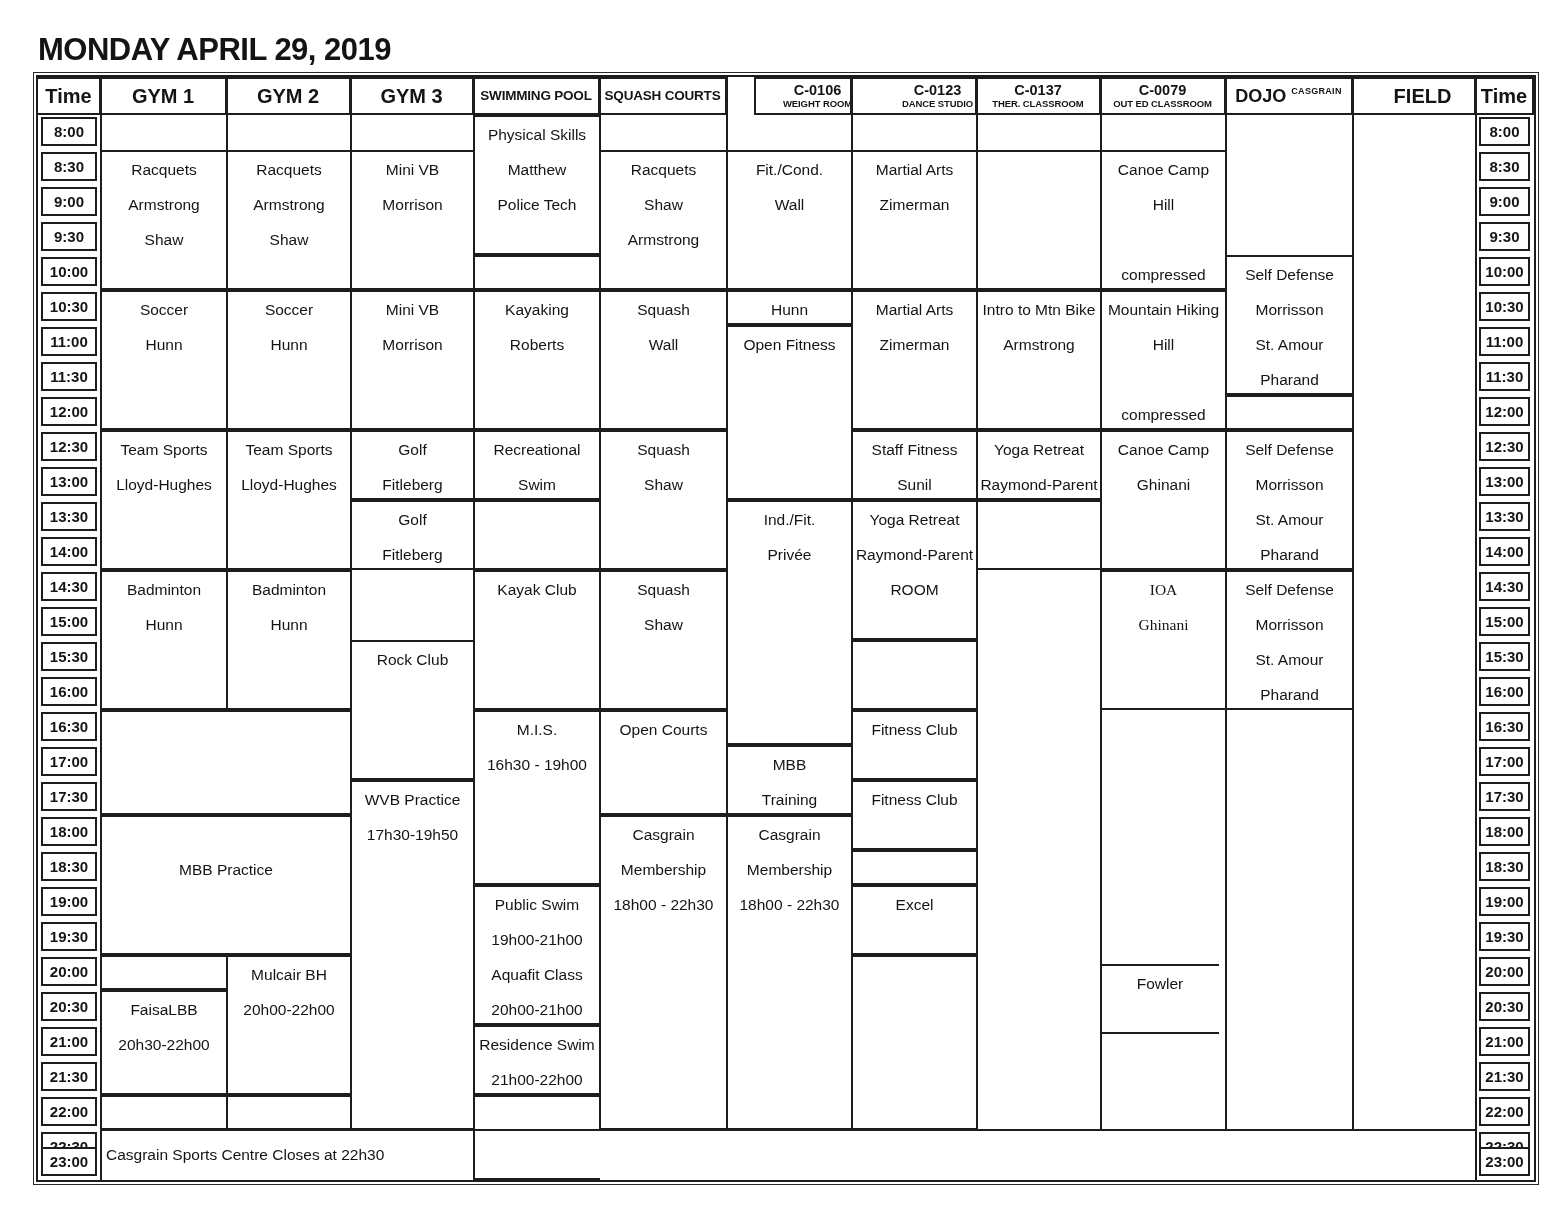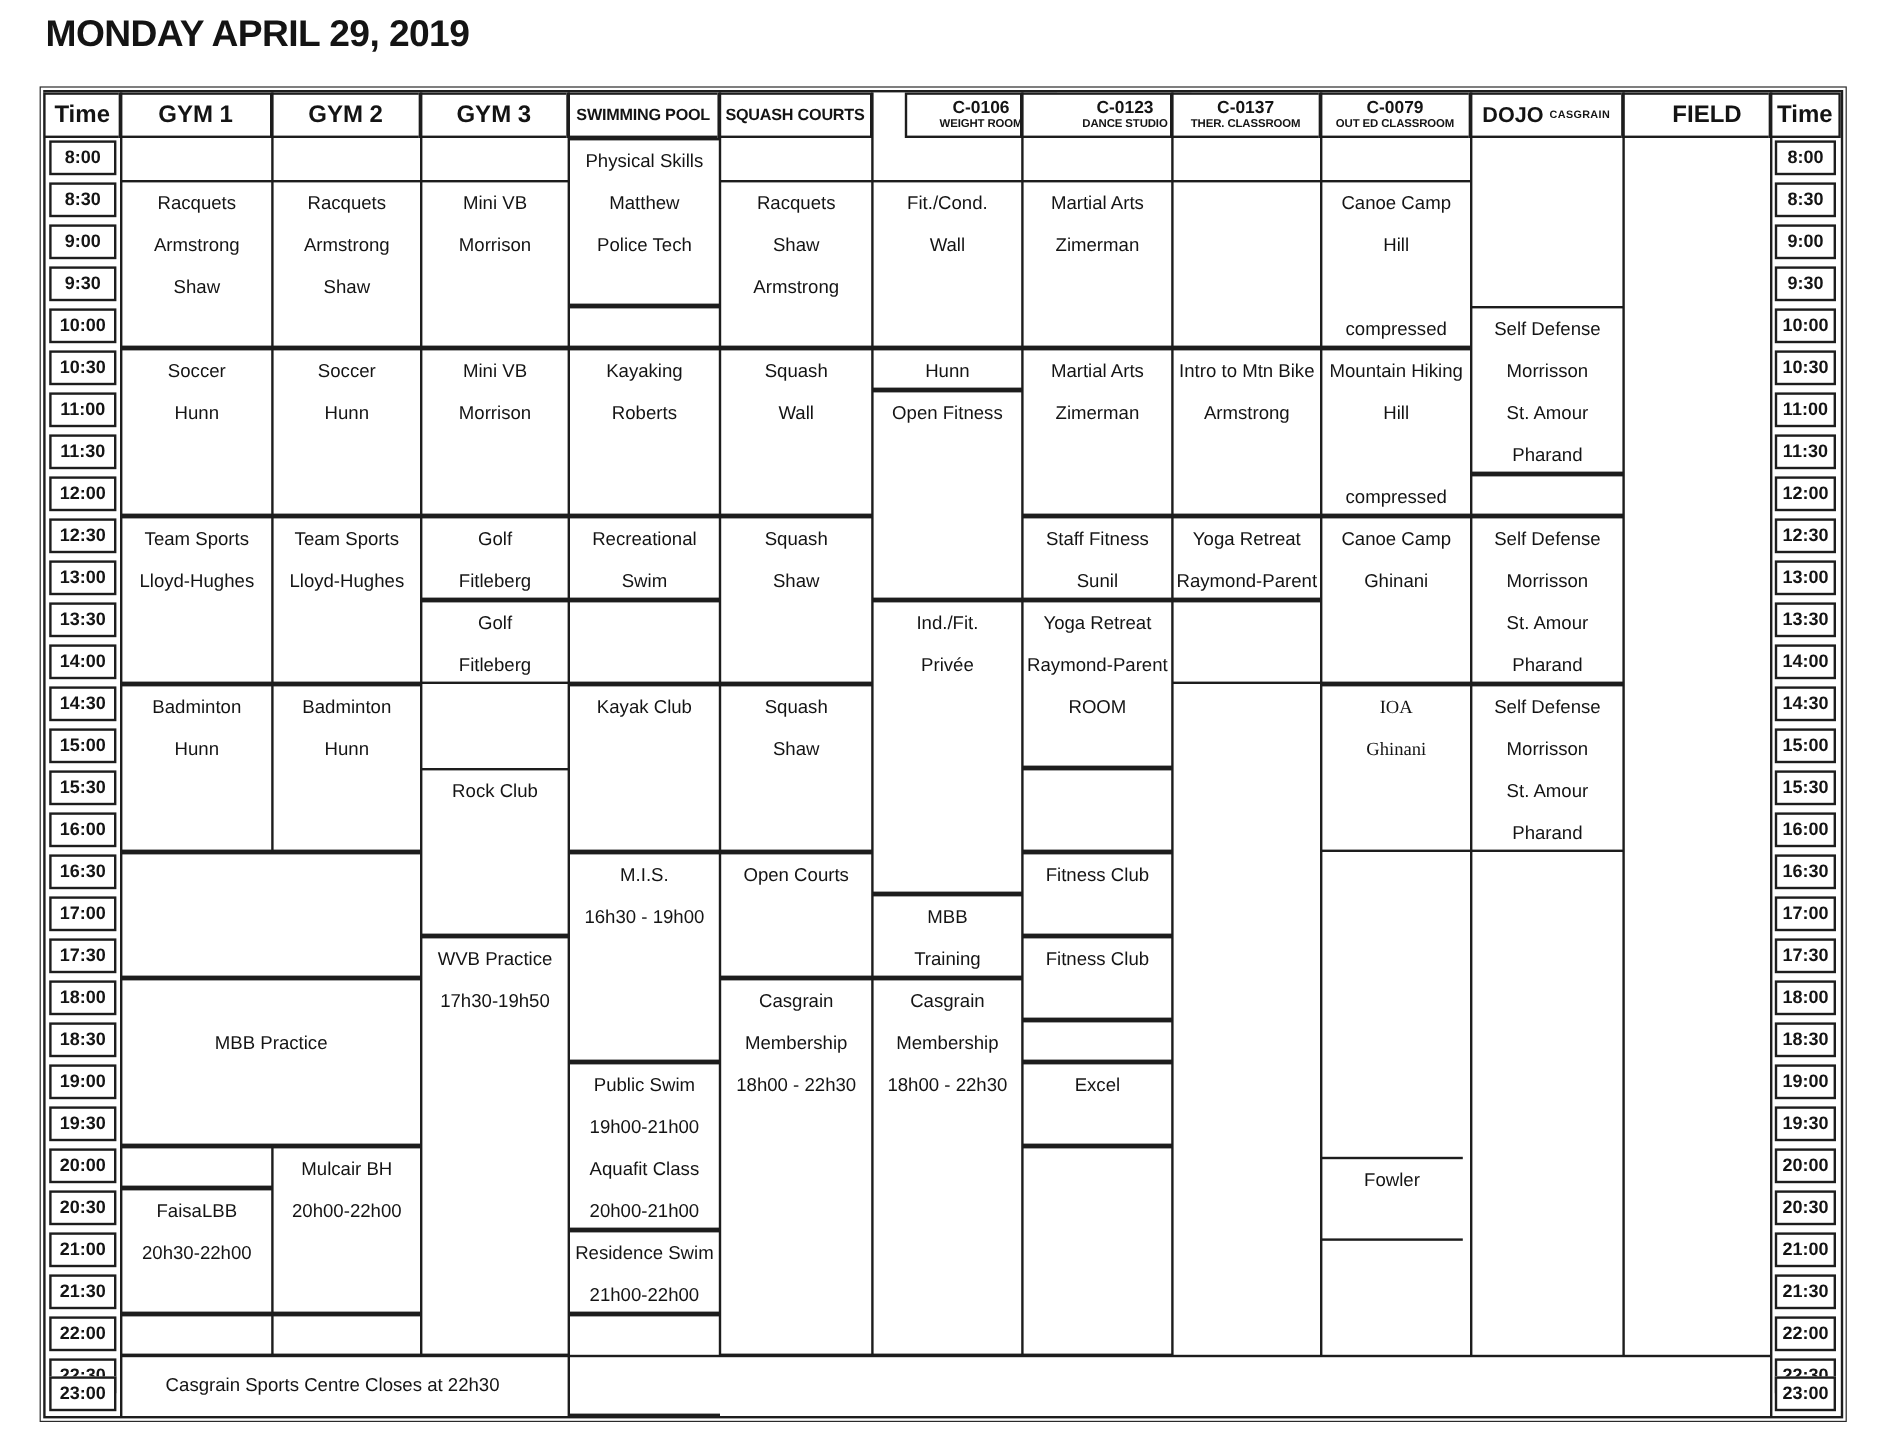--- a/index.html
+++ b/index.html
@@ -1,37 +1,37 @@
 <!DOCTYPE html>
 <html><head>
 <meta charset="utf-8">
 <style>
   html,body{margin:0;padding:0;background:#ffffff;}
   #page{position:relative;width:1568px;height:1211px;background:#fff;overflow:hidden;
         font-family:"Liberation Sans",sans-serif;color:#141414;}
-  #title{position:absolute;left:38px;top:10px;font-size:31px;font-weight:700;letter-spacing:-0.5px;white-space:nowrap;}
+  #title{position:absolute;left:38px;top:32px;font-size:31px;font-weight:700;letter-spacing:-0.5px;white-space:nowrap;}
   #table{position:absolute;left:36px;top:75px;width:1496px;height:1103px;
          border:2px solid #1d1d1d;outline:1.5px solid #2a2a2a;outline-offset:2px;box-sizing:content-box;}
   .hcell{position:absolute;top:0;height:38px;box-sizing:border-box;border:2px solid #1d1d1d;
          display:flex;flex-direction:column;align-items:center;justify-content:center;line-height:1.05;
          background:#fff;}
   .hcell .big{font-weight:700;font-size:20px;}
   .hcell .med{font-weight:700;font-size:13.5px;letter-spacing:-0.2px;}
   .hcell .room{font-weight:700;font-size:14.5px;}
   .hcell .sub{font-weight:700;font-size:9.5px;letter-spacing:-0.1px;margin-top:1px;}
   .hcell .dojo{font-weight:700;font-size:18px;}
   .hcell .dsuf{font-weight:700;font-size:9px;margin-left:5px;letter-spacing:0.3px;}
   .tbox{position:absolute;box-sizing:border-box;border:2px solid #1d1d1d;background:#fff;
         display:flex;align-items:center;justify-content:center;font-weight:700;font-size:15px;}
   .vline{position:absolute;width:2px;background:#1d1d1d;}
   .hline{position:absolute;height:2px;background:#1d1d1d;}
   .block{position:absolute;box-sizing:border-box;border-top:2px solid #1d1d1d;border-bottom:2px solid #1d1d1d;}
   .bline{height:35px;line-height:35px;text-align:center;font-size:15.5px;white-space:nowrap;overflow:visible;}
   #footerCell{position:absolute;box-sizing:border-box;display:flex;align-items:center;
-              font-size:15.5px;padding-left:5px;white-space:nowrap;margin-left:32px;}
+              font-size:15.5px;padding-left:5px;white-space:nowrap;}
 </style>
 </head>
 <body>
 
 <div id="page">
   <div id="title">MONDAY APRIL 29, 2019</div>
   <div id="table">
       <div class="hcell" style="left: -2px; width: 65px;">
         <div class="big">Time</div>
       </div>
@@ -60,21 +60,21 @@
       </div>
       <div class="hcell" style="left: 937px; width: 126px;">
         <div class="room">C-0137</div>
         <div class="sub">THER. CLASSROOM</div>
       </div>
       <div class="hcell" style="left: 1061px; width: 127px;">
         <div class="room">C-0079</div>
         <div class="sub">OUT ED CLASSROOM</div>
       </div>
       <div class="hcell" style="left: 1186px; width: 129px;">
-        <div class="" style="display: flex; align-items: center;">
+        <div class="" style="display: flex; align-items: flex-start;">
           <div class="dojo">DOJO</div>
           <div class="dsuf">CASGRAIN</div>
         </div>
       </div>
       <div class="hcell" style="left: 1313px; width: 125px; padding-left: 18px;">
         <div class="big">FIELD</div>
       </div>
       <div class="hcell" style="left: 1436px; width: 60px;">
         <div class="big">Time</div>
       </div>

